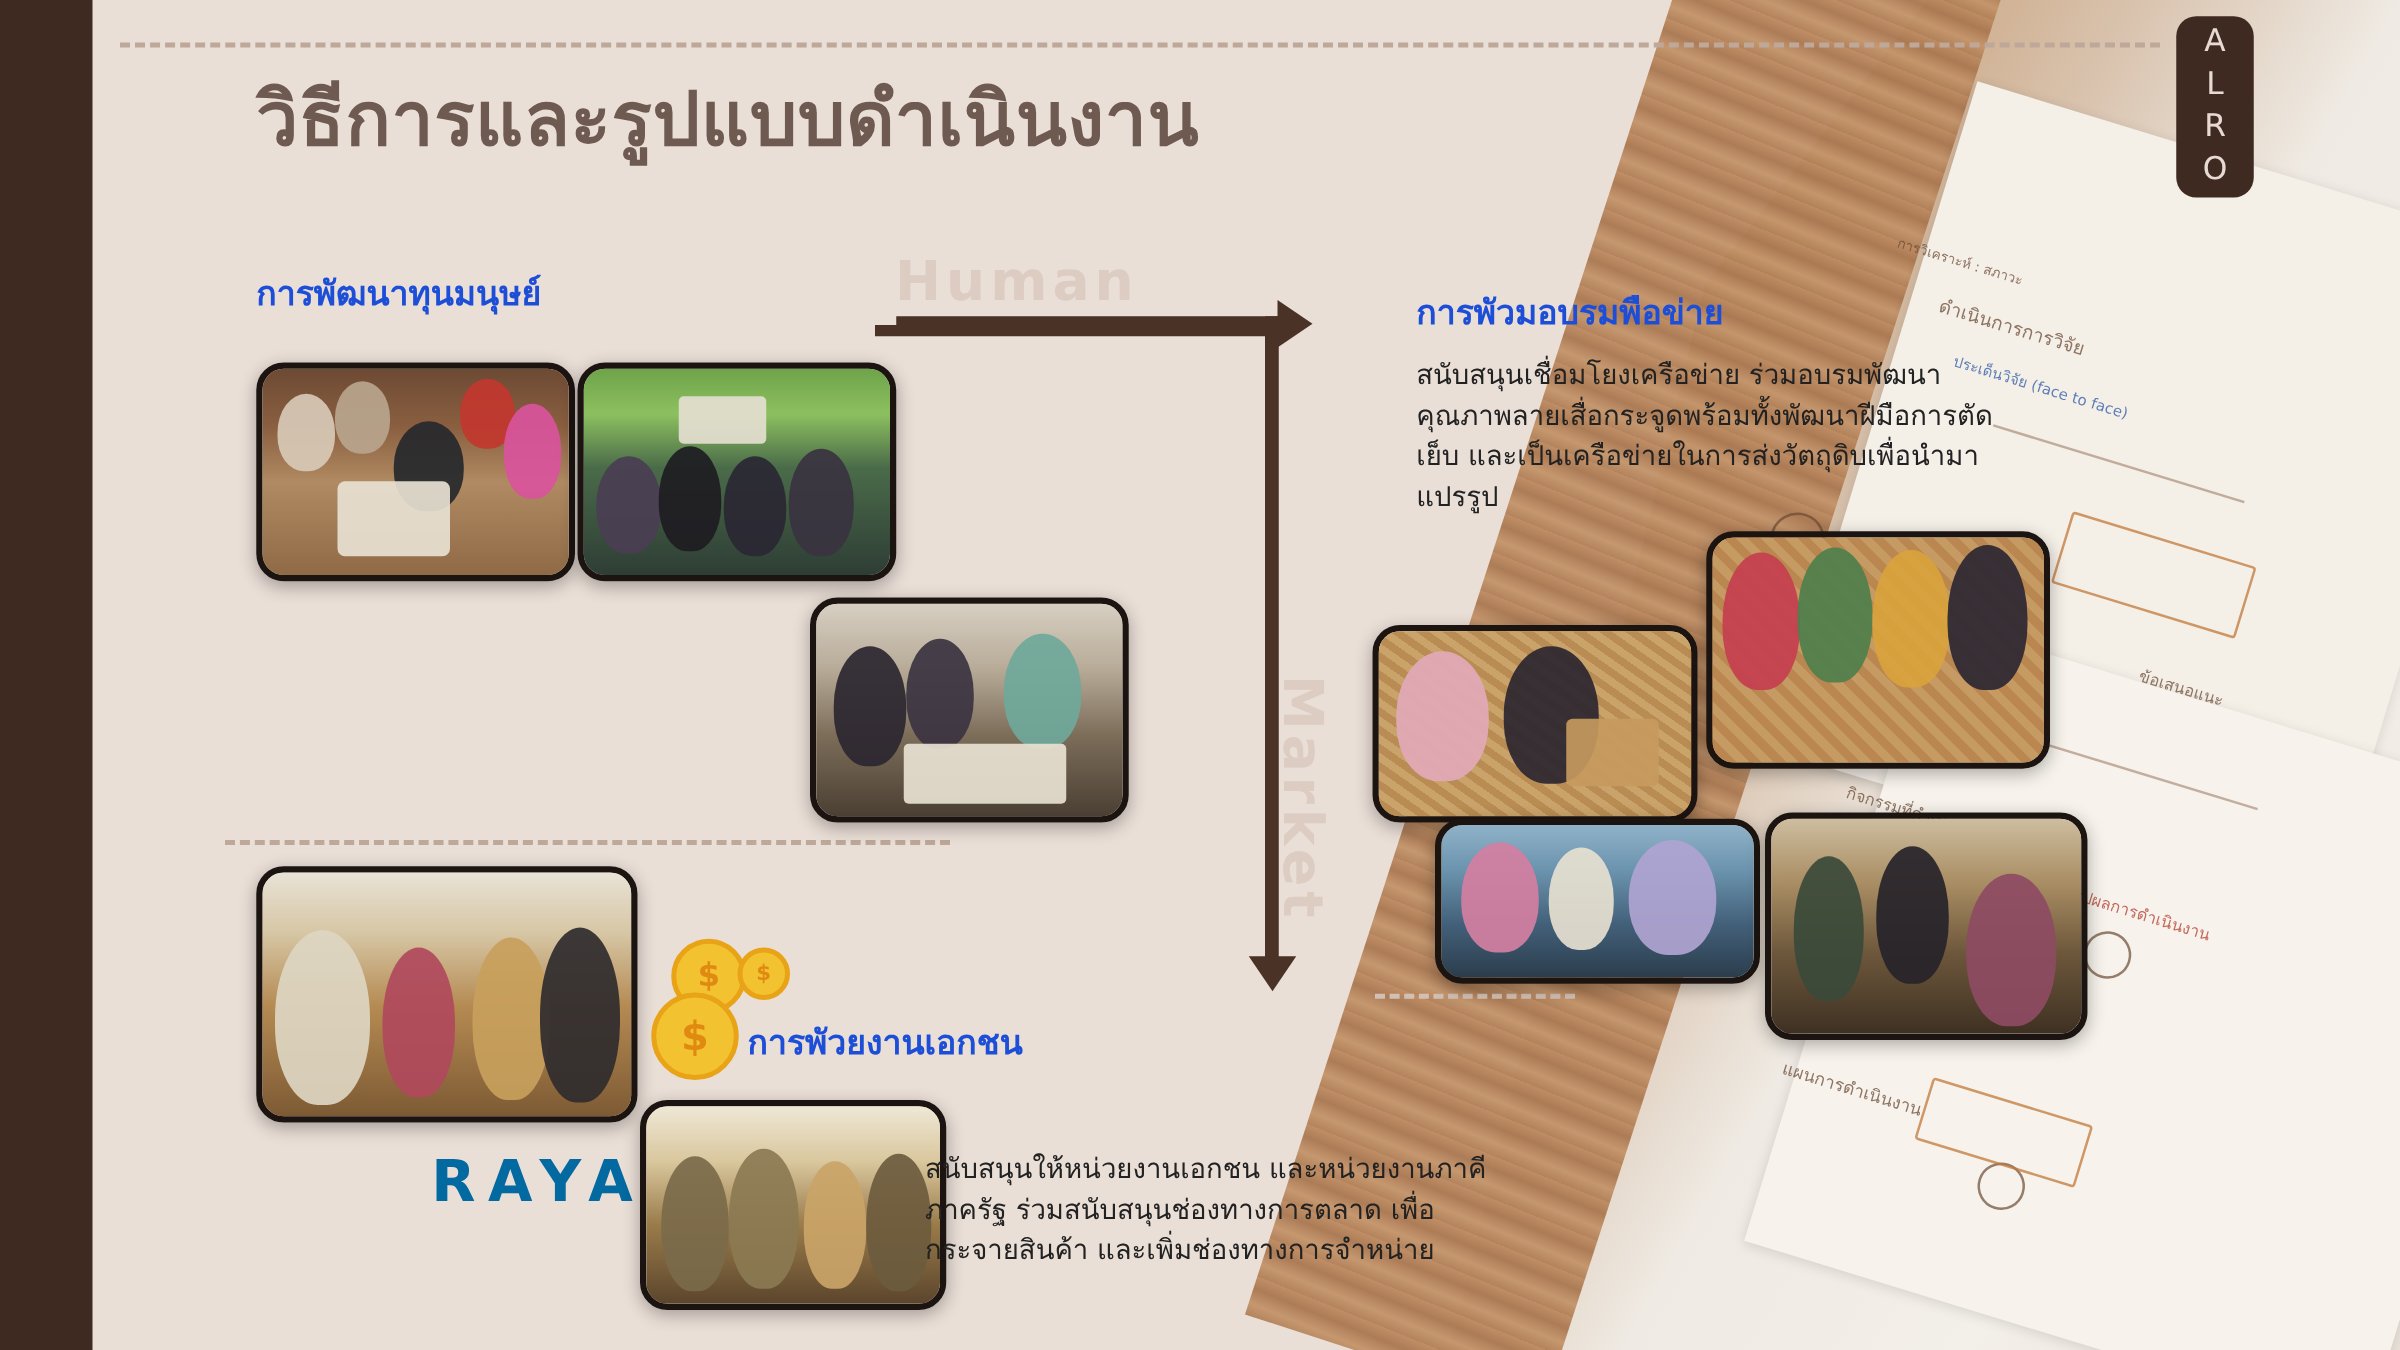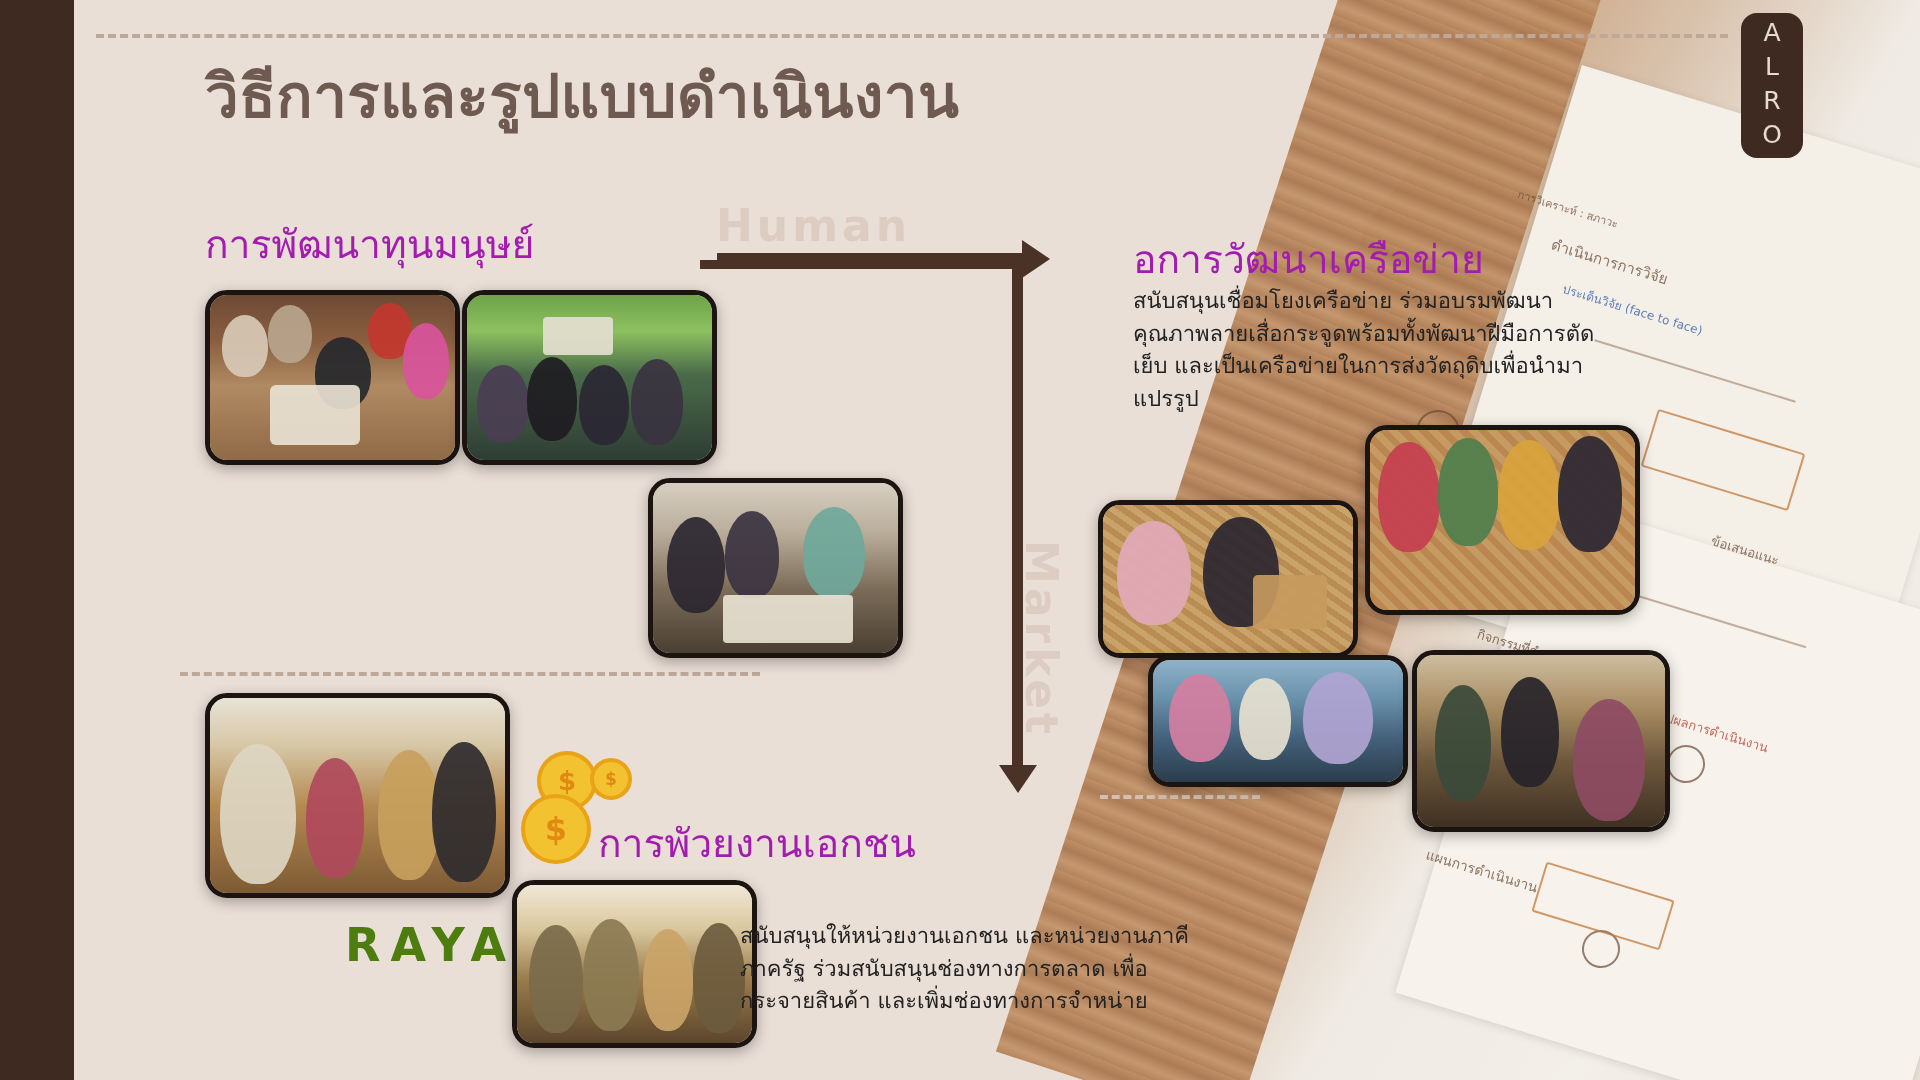--- a/index.html
+++ b/index.html
@@ -69,38 +69,38 @@
 
   
   .ghost{
     position:absolute;color:#DCCCC2;font-weight:700;letter-spacing:4px;
     user-select:none;
   }
   .ghost-human{left:716px;top:200px;font-size:44px;}
   .ghost-network{left:716px;top:258px;font-size:44px;}
   .ghost-market{left:1016px;top:540px;font-size:44px;
     writing-mode:vertical-rl;letter-spacing:4px;}
-  .ghost-raya{left:345px;top:918px;font-size:46px;letter-spacing:10px;color:#4d7c0f;}
+  .ghost-raya{left:345px;top:918px;font-size:46px;letter-spacing:10px;color:#0369a1;}
 
   
   .arrow-stem-h{position:absolute;left:717px;top:253px;width:310px;height:11px;background:#4A3227;}
   .arrow-head-r{
     position:absolute;left:1022px;top:240px;width:0;height:0;
     border-top:19px solid transparent;border-bottom:19px solid transparent;
     border-left:28px solid #4A3227;
   }
   .arrow-stem-v{position:absolute;left:1012px;top:253px;width:11px;height:520px;background:#4A3227;}
   .arrow-head-d{
     position:absolute;left:999px;top:765px;width:0;height:0;
     border-left:19px solid transparent;border-right:19px solid transparent;
     border-top:28px solid #4A3227;
   }
 
   
-  .sec-head{position:absolute;font-size:39px;font-weight:400;color:#a21caf;white-space:nowrap;}
+  .sec-head{position:absolute;font-size:27px;font-weight:700;color:#1d4ed8;white-space:nowrap;}
   .sec1-head{left:205px;top:213px;}
   .sec1-underline{position:absolute;left:700px;top:260px;width:330px;height:9px;background:#4A3227;}
   .sec2-head{left:1133px;top:228px;}
   .sec3-head{left:598px;top:812px;}
 
   
   .para{position:absolute;color:#222;font-size:22px;line-height:1.48;}
   .sec1-para{left:105px;top:485px;width:470px;text-align:center;}
   .sec2-para{left:1133px;top:285px;width:470px;text-align:left;}
   .sec3-para{left:740px;top:920px;width:450px;text-align:left;}
@@ -226,21 +226,21 @@
 
   <div class="photo" style="left:205px;top:693px;width:295px;height:195px;">
     <div class="ph-inner f-market">
       <div class="blob" style="left:10px;top:46px;width:76px;height:140px;background:#ddd6c2;"></div>
       <div class="blob" style="left:96px;top:60px;width:58px;height:120px;background:#b0495c;"></div>
       <div class="blob" style="left:168px;top:52px;width:62px;height:130px;background:#c8a05c;"></div>
       <div class="blob" style="left:222px;top:44px;width:64px;height:140px;background:#2f2b2e;"></div>
     </div>
   </div>
 
-  <div class="sec-head sec2-head">อการวัฒนาเครือข่าย</div>
+  <div class="sec-head sec2-head">การพัวมอบรมพือข่าย</div>
   <div class="para sec2-para">สนับสนุนเชื่อมโยงเครือข่าย ร่วมอบรมพัฒนาคุณภาพลายเสื่อกระจูดพร้อมทั้งพัฒนาฝีมือการตัดเย็บ และเป็นเครือข่ายในการส่งวัตถุดิบเพื่อนำมาแปรรูป</div>
 
   <div class="photo" style="left:1098px;top:500px;width:250px;height:148px;">
     <div class="ph-inner f-mat">
       <div class="blob" style="left:14px;top:16px;width:74px;height:104px;background:#e2a9b8;"></div>
       <div class="blob" style="left:100px;top:12px;width:76px;height:110px;background:#2b2630;"></div>
       <div class="blob" style="left:150px;top:70px;width:74px;height:54px;background:#c79a5e;border-radius:5px;"></div>
     </div>
   </div>
 

